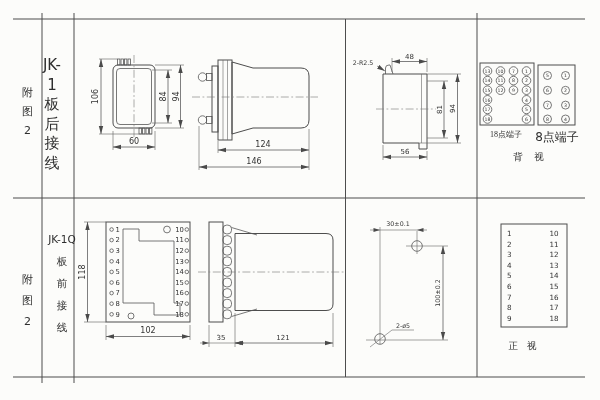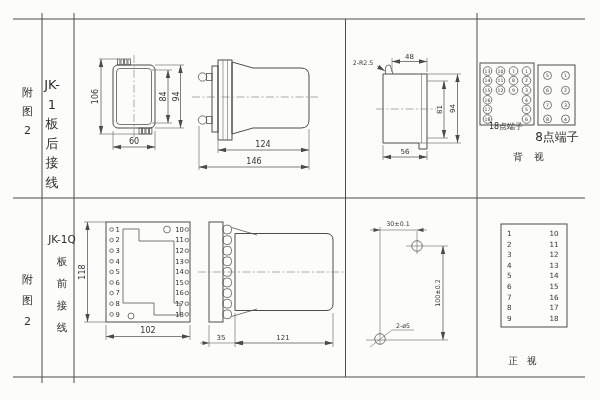--- a/index.html
+++ b/index.html
@@ -1,27 +1,27 @@
 <!DOCTYPE html>
 <html><head>
 <meta charset="utf-8">
 <style>
   html,body{margin:0;padding:0;background:#e8e8e8;}
   .canvas{position:relative;width:600px;height:400px;background:#fcfcfa;overflow:hidden;
           font-family:"DejaVu Sans",sans-serif;color:#2e2e2e;}
   .canvas svg{position:absolute;left:0;top:0;}
   .lbl{position:absolute;white-space:pre-line;text-align:center;color:#2e2e2e;}
   .vstack1{left:13px;top:83px;width:29px;font-size:11px;line-height:19px;}
-  .vstack2{left:42px;top:75px;width:20px;font-size:13px;line-height:19.5px;}
+  .vstack2{left:42px;top:56px;width:20px;font-size:15px;line-height:19.5px;}
   .vstack3{left:13px;top:269px;width:29px;font-size:11px;line-height:21px;}
   .vstack4{left:42px;top:228px;width:40px;font-size:10.5px;line-height:22px;}
-  .cap18{left:471px;top:121px;width:70px;font-size:8px;}
+  .cap18{left:471px;top:129px;width:70px;font-size:8px;font-family:Liberation Serif, serif;}
   .cap8{left:533px;top:129px;width:48px;font-size:12px;}
   .caprear{left:495px;top:151px;width:70px;font-size:9.5px;letter-spacing:3px;font-family:Liberation Mono, monospace;}
-  .capfront{left:489px;top:355px;width:70px;font-size:9.5px;letter-spacing:3px;}
+  .capfront{left:489px;top:340px;width:70px;font-size:9.5px;letter-spacing:3px;}
   
   .ol{fill:none;stroke:#4d4d4d;stroke-width:1;}
   .ol2{fill:none;stroke:#555;stroke-width:.8;}
   .grid{stroke:#4d4d4d;stroke-width:1;}
   .xl{stroke:#6b6b6b;stroke-width:.65;fill:none;}
   .dl{stroke:#555;stroke-width:.75;fill:none;}
   .cl{stroke:#808080;stroke-width:.65;fill:none;stroke-dasharray:8 2.5 1.8 2.5;}
   .thin{stroke:#666;stroke-width:.6;fill:none;}
   .ah{fill:#4a4a4a;stroke:none;}
   text.dt{font-family:"DejaVu Sans",sans-serif;font-size:8px;fill:#333;text-anchor:middle;}

